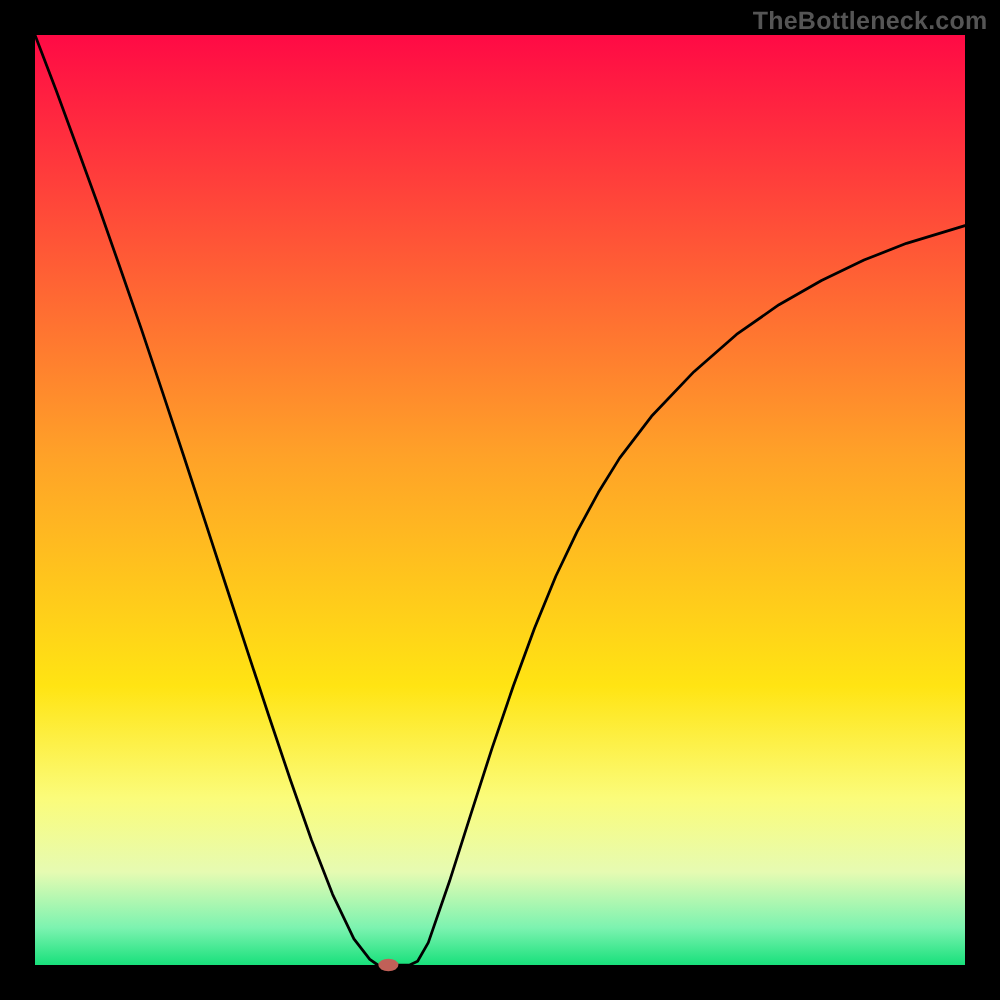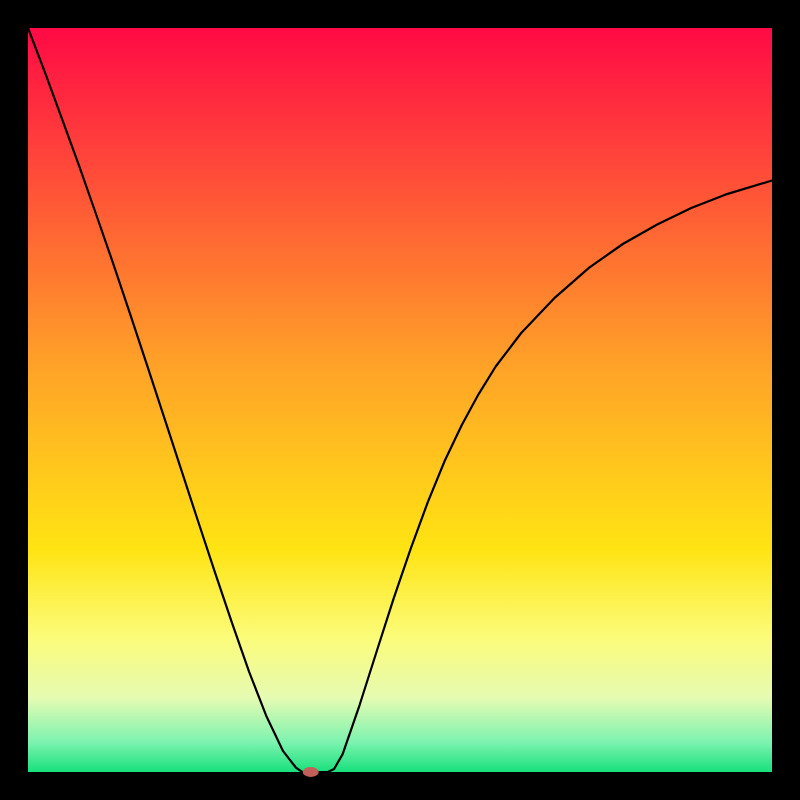--- a/index.html
+++ b/index.html
@@ -45,13 +45,14 @@
           <stop offset="82%" stop-color="#fbfc7a"></stop>
           <stop offset="90%" stop-color="#e6fbb2"></stop>
           <stop offset="96%" stop-color="#7cf3b0"></stop>
           <stop offset="100%" stop-color="#18e07b"></stop>
         </linearGradient>
     </defs>
     <rect id="plot-bg" fill="url(#bg-grad)" x="28" y="28" width="744" height="744"></rect>
     <path id="curve" fill="none" d="M28.00 28.00 L45.04 72.64 L62.00 118.77 L79.04 165.64 L96.00 214.00 L113.04 263.10 L130.00 313.70 L147.04 365.03 L164.08 417.11 L181.04 469.19 L198.08 521.27 L215.04 572.61 L232.08 623.20 L249.04 671.56 L266.08 715.46 L283.12 751.17 L295.84 767.54 L302.24 772.00 L308.56 772.00 L314.96 772.00 L321.36 772.00 L327.76 772.00 L334.08 769.02 L342.64 754.14 L359.60 705.04 L376.64 651.47 L393.60 598.65 L410.64 548.80 L427.60 502.67 L444.64 461.01 L461.68 425.30 L478.64 394.05 L495.68 366.52 L521.20 333.04 L555.20 297.33 L589.20 267.57 L623.20 243.76 L657.20 224.42 L691.20 208.05 L725.20 194.66 L772.00 180.52" stroke="#000000" stroke-width="2.2" stroke-linejoin="round" stroke-linecap="round"></path>
     <ellipse id="marker" cx="310.72" cy="772" rx="8" ry="5" fill="#c16058"></ellipse>
   </svg>
+  <div class="watermark">TheBottleneck.com</div>
 </div>
 
 </body></html>

